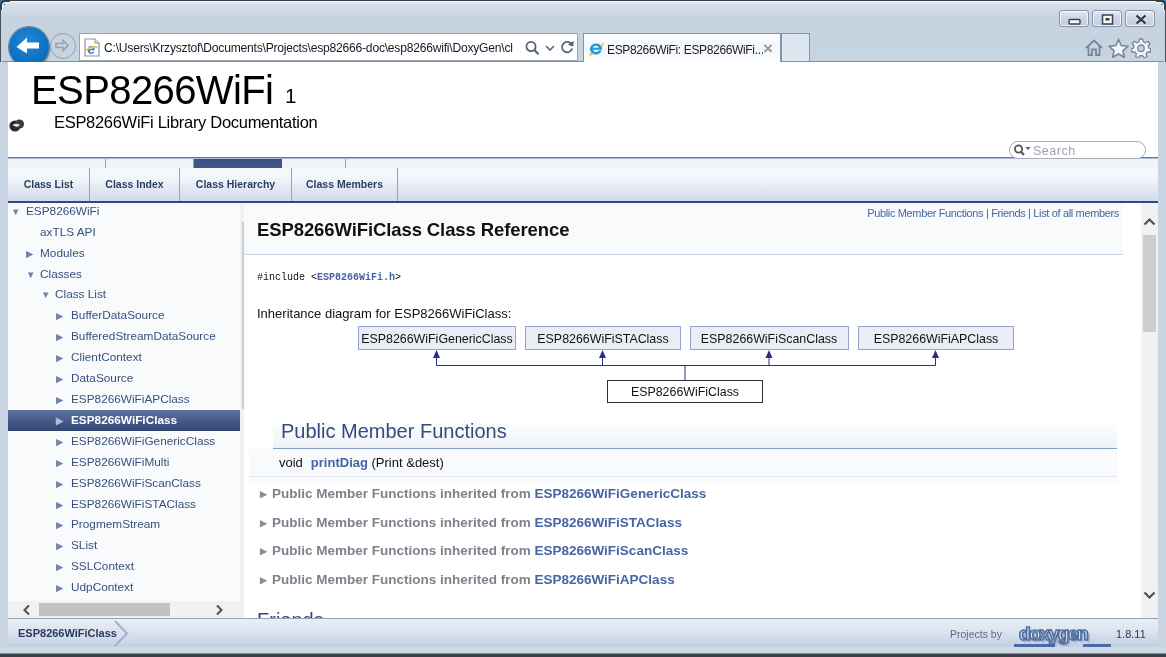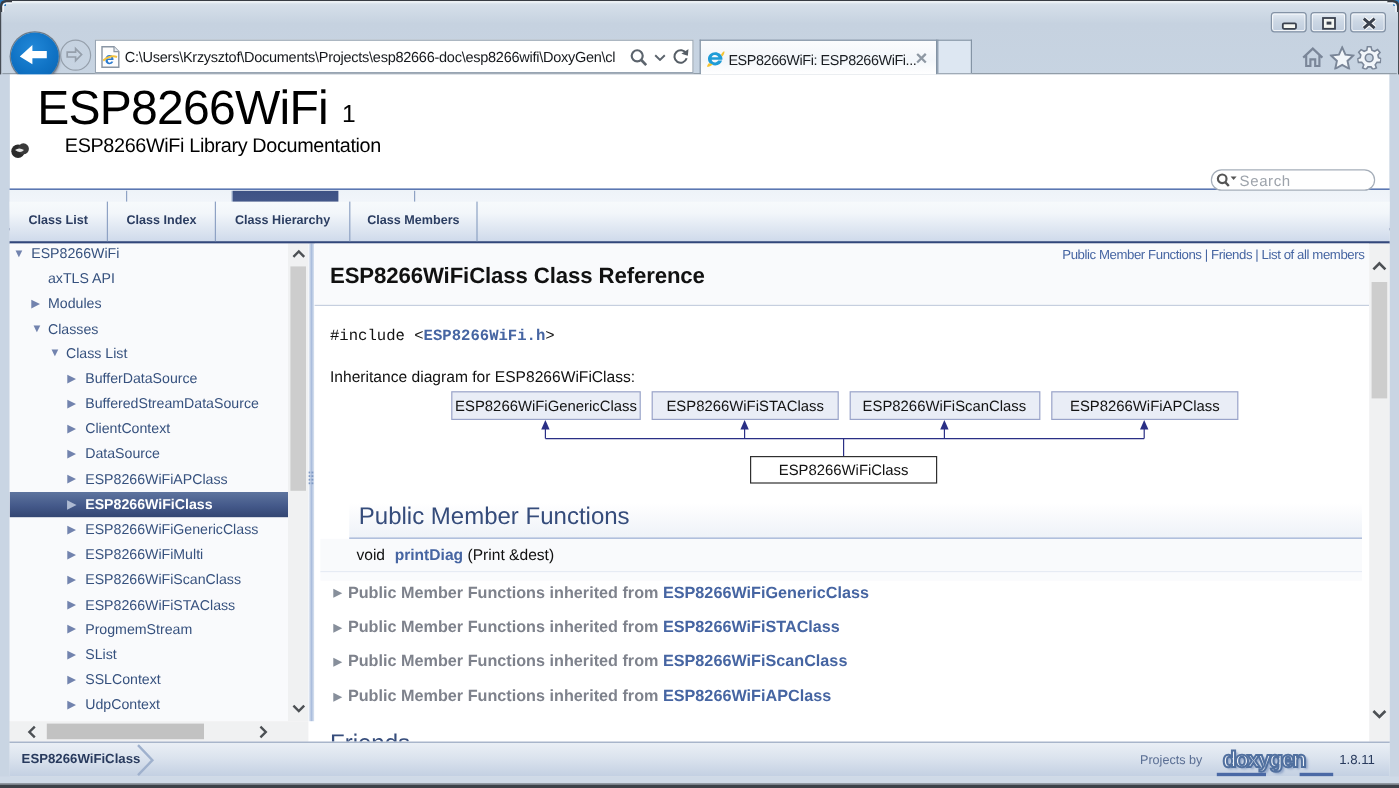--- a/index.html
+++ b/index.html
@@ -74,25 +74,25 @@
 #sbv1 { left:240px; top:203px; width:17px; height:398px; background:#f0f1f2; }
 #sbv1 .thumb { position:absolute; left:2px; top:19px; width:13px; height:187px; background:#cdcdcd; }
 #sbh1 { left:8px; top:601px; width:249px; height:17px; background:#f0f1f2; }
 #sbh1 .thumb { position:absolute; left:31px; top:2px; width:131px; height:13px; background:#c2c2c2; }
 #splitter { left:257px; top:203px; width:5px; height:398px;
   background:linear-gradient(90deg,#f2f5f9,#a9bcdc 50%,#dee7f2); }
 #sbv2 { left:1141px; top:203px; width:17px; height:415px; background:#f0f1f2; }
 #sbv2 .thumb { position:absolute; left:2px; top:32px; width:13px; height:97px; background:#cdcdcd; }
 
 
-#content { left:262px; top:203px; width:879px; height:415px; background:#fff; overflow:hidden; }
+#content { left:244px; top:203px; width:879px; height:415px; background:#fff; overflow:hidden; }
 #headdiv { position:absolute; left:0; top:0; width:879px; height:52px; background:#f9fafc; border-bottom:1px solid #c6cfdf; }
 #summary { position:absolute; right:4px; top:4px; font-size:11px; letter-spacing:-0.35px; color:#4665a2; }
 #ctitle { position:absolute; left:13px; top:16px; font-size:18.5px; letter-spacing:-0.1px; font-weight:bold; color:#111; }
-#incl { position:absolute; left:13px; top:69px; font-family:"Liberation Mono", monospace; font-size:13px; color:#111; }
+#incl { position:absolute; left:13px; top:69px; font-family:"Liberation Mono", monospace; font-size:10px; color:#111; }
 #incl b { color:#4665a2; }
 #inher { position:absolute; left:13px; top:103px; font-size:13px; color:#111; }
 #diagram { position:absolute; left:110px; top:120px; }
 #pmf { position:absolute; left:5px; top:216px; width:868px; }
 #pmfh { font-size:20px; line-height:24px; color:#354c7b; padding:0 0 5px 8px; border-bottom:1px solid #879ecb;
   background:linear-gradient(#ffffff,#eef2f8);margin-left:24px; }
 #mrow { background:#f9fafc; border-bottom:1px solid #e2e8f2; height:28px; line-height:28px; font-size:13px; color:#111; }
 #msep { background:#fafbfd; height:7px; }
 .inh { position:absolute; left:16px; font-size:13.5px; font-weight:bold; color:#7e828c; }
 .inh b { color:#4665a2; }

